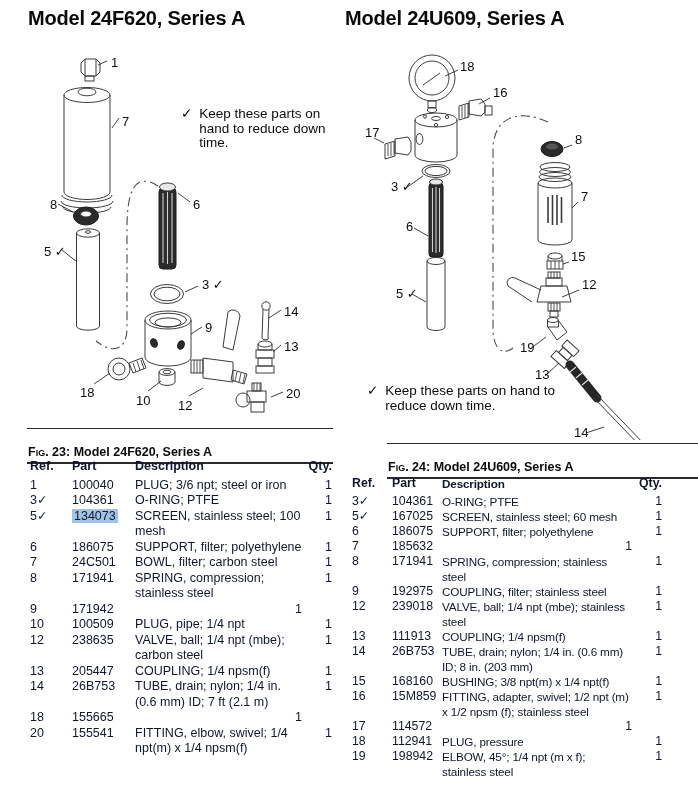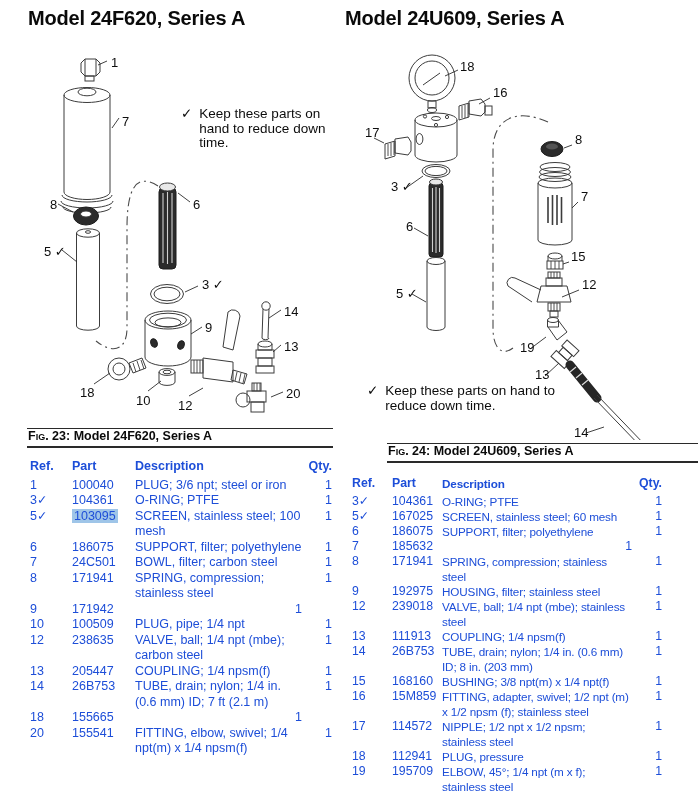--- a/index.html
+++ b/index.html
@@ -17,27 +17,27 @@
   #diagram-left  { left: 0;     top: 42px; }
   #diagram-right { left: 345px; top: 40px; }
 
   .note { position: absolute; font-size: 13.5px; line-height: 14.5px; color: #0c0c0c; display: flex; }
   .note .chk { margin-right: 7px; }
   #note-left  { left: 181px; top: 107px; width: 150px; }
   #note-right { left: 367px; top: 383px; width: 215px; line-height: 15px; }
 
   .figblock {
     position: absolute; border-top: 1px solid #2a2a2a; border-bottom: 2px solid #2a2a2a;
-    padding: 0 0 3px 1px; font-size: 12.5px; font-weight: 700; color: #0a0a0a; white-space: nowrap;
+    padding: 16px 0 3px 1px; font-size: 12.5px; font-weight: 700; color: #0a0a0a; white-space: nowrap;
   }
   #fig-left  { left: 27px;  top: 428px; width: 306px; }
   #fig-right { left: 345px; top: 443px; width: 350px; margin-left: 42px; }
   .figlab { font-variant: small-caps; }
 
-  .ptable { position: absolute; color: #1d4ed8; }
+  .ptable { position: absolute; color: #0f172a; }
   #table-left  { left: 30px;  top: 459px; width: 304px; font-size: 12.5px; line-height: 15.5px; }
   #table-right { left: 352px; top: 476px; width: 342px; font-size: 12.3px; line-height: 15px; }
   .phead, .prow { display: grid; }
   #table-left  .phead, #table-left  .prow { grid-template-columns: 42px 63px 167px 30px; }
   #table-right .phead, #table-right .prow { grid-template-columns: 40px 50px 190px 30px; }
   .phead { font-weight: 700; margin-bottom: 3px; }
   .c-qty { text-align: right; }
   #table-right .c-desc { font-size: 11.7px; letter-spacing: -0.15px; }
   .hl { background: var(--hl, #9fc5e8); padding: 0 2px; }
 
@@ -355,21 +355,21 @@
       <div class="cell c-qty">1</div>
     </div>
     <div class="prow">
       <div class="cell c-ref">3✓</div>
       <div class="cell c-part">104361</div>
       <div class="cell c-desc">O-RING; PTFE</div>
       <div class="cell c-qty">1</div>
     </div>
     <div class="prow">
       <div class="cell c-ref">5✓</div>
-      <div class="cell c-part"><span class="hl">103095</span></div>
+      <div class="cell c-part"><span class="hl">134073</span></div>
       <div class="cell c-desc">SCREEN, stainless steel; 100 mesh</div>
       <div class="cell c-qty">1</div>
     </div>
     <div class="prow">
       <div class="cell c-ref">6</div>
       <div class="cell c-part">186075</div>
       <div class="cell c-desc">SUPPORT, filter; polyethylene</div>
       <div class="cell c-qty">1</div>
     </div>
     <div class="prow">
@@ -457,21 +457,21 @@
     </div>
     <div class="prow">
       <div class="cell c-ref">8</div>
       <div class="cell c-part">171941</div>
       <div class="cell c-desc">SPRING, compression; stainless steel</div>
       <div class="cell c-qty">1</div>
     </div>
     <div class="prow">
       <div class="cell c-ref">9</div>
       <div class="cell c-part">192975</div>
-      <div class="cell c-desc">HOUSING, filter; stainless steel</div>
+      <div class="cell c-desc">COUPLING, filter; stainless steel</div>
       <div class="cell c-qty">1</div>
     </div>
     <div class="prow">
       <div class="cell c-ref">12</div>
       <div class="cell c-part">239018</div>
       <div class="cell c-desc">VALVE, ball; 1/4 npt (mbe); stainless steel</div>
       <div class="cell c-qty">1</div>
     </div>
     <div class="prow">
       <div class="cell c-ref">13</div>
@@ -493,28 +493,27 @@
     </div>
     <div class="prow">
       <div class="cell c-ref">16</div>
       <div class="cell c-part">15M859</div>
       <div class="cell c-desc">FITTING, adapter, swivel; 1/2 npt (m) x 1/2 npsm (f); stainless steel</div>
       <div class="cell c-qty">1</div>
     </div>
     <div class="prow">
       <div class="cell c-ref">17</div>
       <div class="cell c-part">114572</div>
-      <div class="cell c-desc">NIPPLE; 1/2 npt x 1/2 npsm; stainless steel</div>
       <div class="cell c-qty">1</div>
     </div>
     <div class="prow">
       <div class="cell c-ref">18</div>
       <div class="cell c-part">112941</div>
       <div class="cell c-desc">PLUG, pressure</div>
       <div class="cell c-qty">1</div>
     </div>
     <div class="prow">
       <div class="cell c-ref">19</div>
-      <div class="cell c-part">195709</div>
+      <div class="cell c-part">198942</div>
       <div class="cell c-desc">ELBOW, 45°; 1/4 npt (m x f); stainless steel</div>
       <div class="cell c-qty">1</div>
     </div>
   </div>
 
 </body></html>

